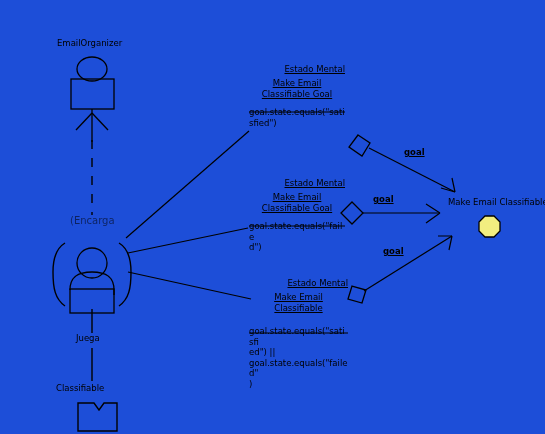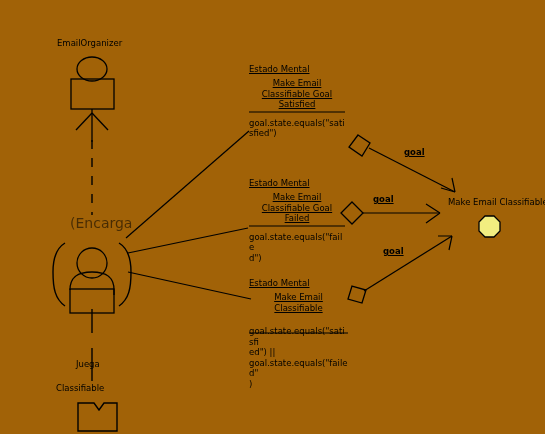--- a/index.html
+++ b/index.html
@@ -4,36 +4,36 @@
 <style>
   html, body {
     margin: 0;
     padding: 0;
     background: #ffffff;
   }
   #canvas {
     position: relative;
     width: 545px;
     height: 434px;
-    background: #a16207;
+    background: #1d4ed8;
     overflow: hidden;
     font-family: "DejaVu Sans", sans-serif;
     color: #000000;
   }
   svg.layer {
     position: absolute;
     left: 0;
     top: 0;
     width: 545px;
     height: 434px;
     pointer-events: none;
   }
   .note-title {
     font-size: 8.5px;
-    text-align: left;
+    text-align: right;
     text-decoration: underline;
     white-space: nowrap;
   }
   .note-body {
     font-size: 8.5px;
     line-height: 10.5px;
     text-align: center;
     text-decoration: underline;
   }
   .note-constraint {
@@ -55,30 +55,29 @@
   }
   .actor-name {
     position: absolute;
     font-size: 8.5px;
     white-space: nowrap;
   }
   .assoc-name {
     position: absolute;
     font-size: 8.5px;
     white-space: nowrap;
-    margin-top: 26px;
   }
   .goal-name {
     position: absolute;
     font-size: 8.5px;
     white-space: nowrap;
   }
   .role-name {
     position: absolute;
-    font-size: 14px;
+    font-size: 10px;
     white-space: nowrap;
     color: #000;
     opacity: 0.55;
   }
 </style>
 </head>
 <body>
 
 <div id="canvas">
 
@@ -143,34 +142,32 @@
 
   <div class="assoc-name" style="left:76px; top:333px;">Juega</div>
 
   <div class="actor-name" style="left:56px; top:383px;">Classifiable</div>
 
   <div class="note-block" style="left:249px; top:64px; width:96px;">
     <div class="note-title">Estado Mental</div>
     <div class="note-body" style="margin-top:4px;">
       <div>Make Email</div>
       <div>Classifiable Goal</div>
-      <div>Satisfied</div>
     </div>
     <div class="note-constraint" style="margin-top:8px;">
       <div>goal.state.equals("sati</div>
       <div>sfied")</div>
     </div>
   </div>
 
   <div class="note-block" style="left:249px; top:178px; width:96px;">
     <div class="note-title">Estado Mental</div>
     <div class="note-body" style="margin-top:4px;">
       <div>Make Email</div>
       <div>Classifiable Goal</div>
-      <div>Failed</div>
     </div>
     <div class="note-constraint" style="margin-top:8px;">
       <div>goal.state.equals("faile</div>
       <div>d")</div>
     </div>
   </div>
 
   <div class="note-block" style="left:249px; top:278px; width:99px;">
     <div class="note-title">Estado Mental</div>
     <div class="note-body" style="margin-top:4px;">

